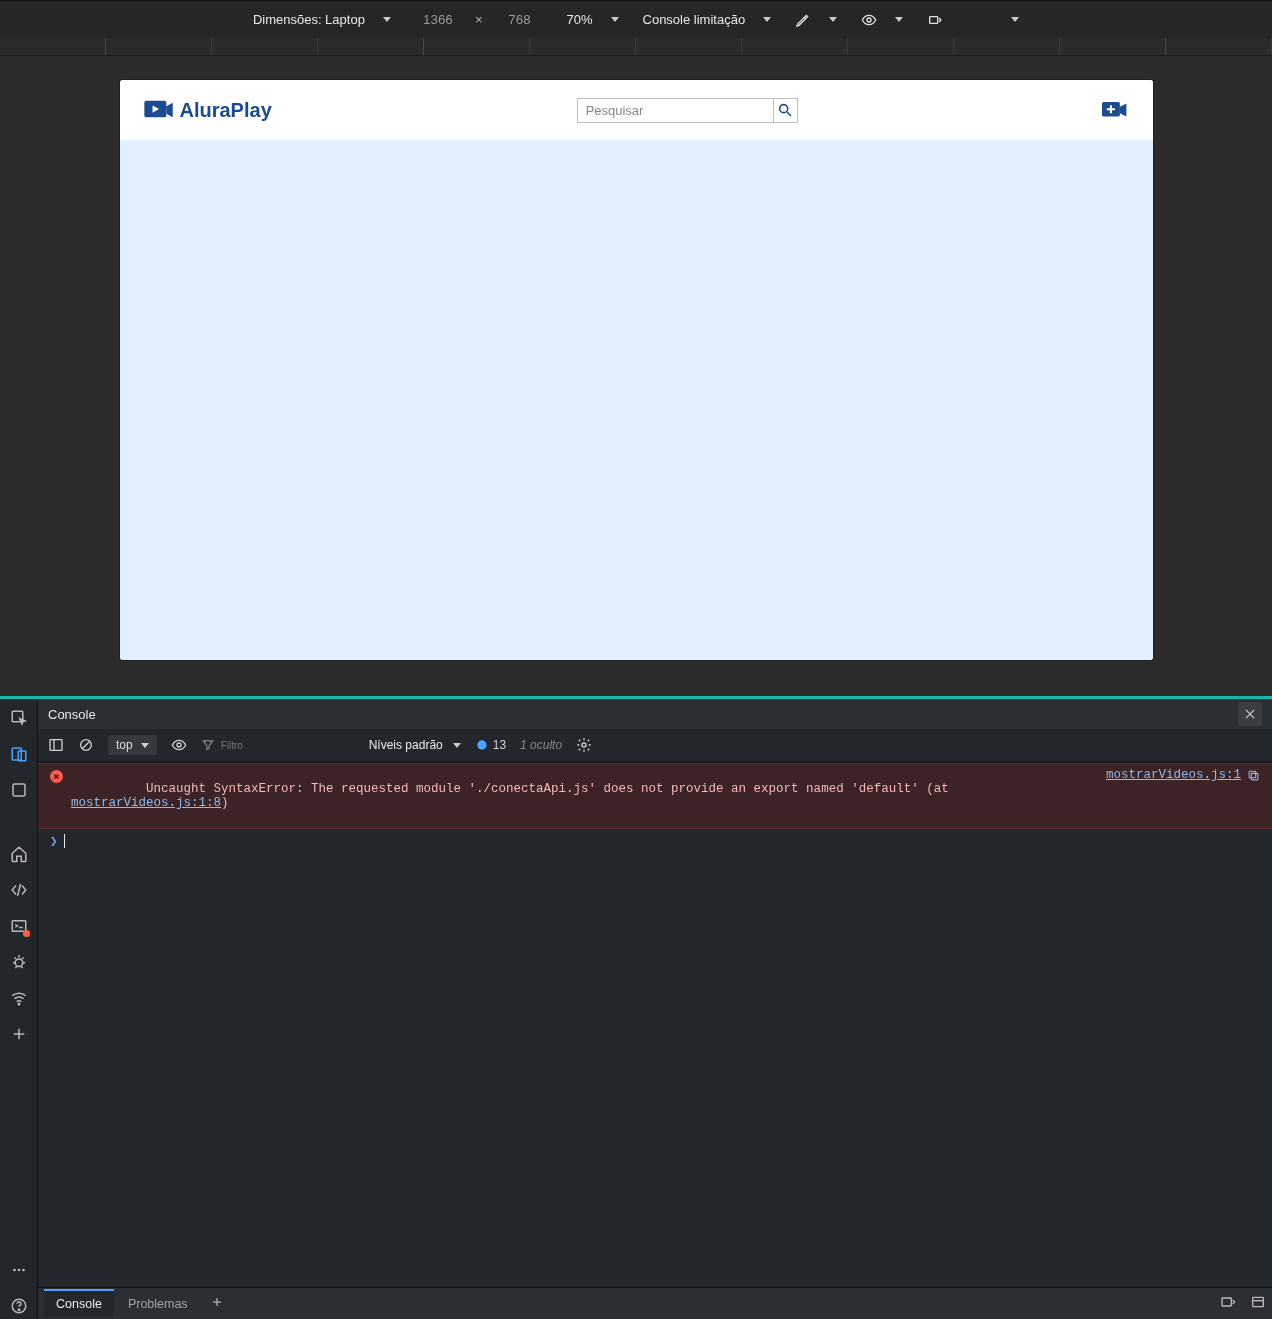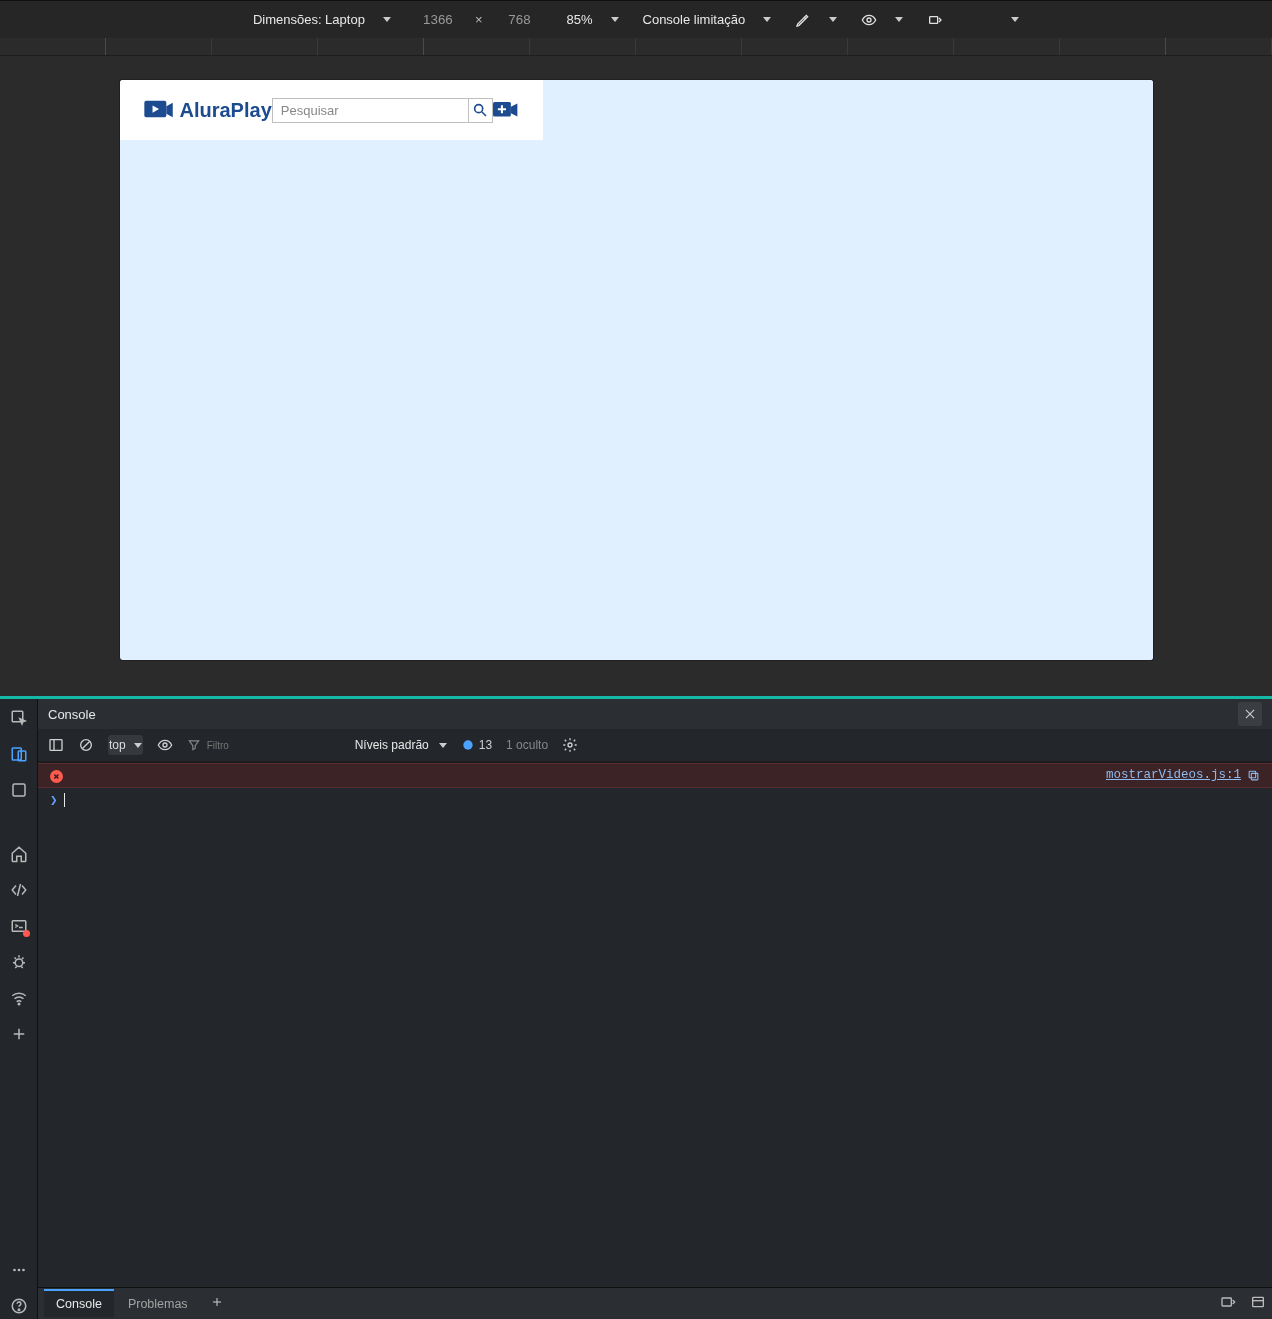--- a/index.html
+++ b/index.html
@@ -69,21 +69,21 @@
     justify-content:center;
     padding: 24px 24px 36px 24px;
   }
   .page-frame {
     width: 1033px;
     height: 580px;
     background: #e1f0ff;
     border-radius: 3px;
     box-shadow: 0 0 0 1px rgba(0,0,0,.25);
     display:flex;
-    flex-direction:row;
+    flex-direction:column;
     overflow:hidden;
   }
   .page-header {
     height: 60px;
     background: #fff;
     display:flex;
     align-items:center;
     justify-content:space-between;
     padding: 0 24px;
   }
@@ -172,33 +172,33 @@
     padding:0 10px;
     border-bottom:2px solid #1b1d20;
     background:#23262b;
     font-size:12px;
   }
   .console-toolbar .tb-btn{color:#d0d0d0;display:flex;align-items:center;gap:4px;}
   .console-toolbar .tb-btn svg{width:16px;height:16px;}
   .context-pill{
     background:#35383d;
     border-radius:3px;
-    padding:3px 1px;
+    padding:3px 8px;
     display:flex;align-items:center;gap:4px;
     color:#ddd;
   }
   .filter-input{
     background:transparent;border:none;color:#aaa;font-size:10px;width:80px;
   }
   .filter-wrap{display:flex;align-items:center;gap:6px;color:#888;flex:0 0 auto;}
   .filter-wrap svg{width:14px;height:14px;}
   .levels{display:flex;align-items:center;gap:6px;color:#e8e8e8;}
   .issues-badge{display:flex;align-items:center;gap:4px;color:#4aa3ff;}
   .issues-badge .count{color:#d0d0d0;}
-  .hidden-count{color:#888;}
+  .hidden-count{color:#888;font-style:italic;}
   .gear svg{width:16px;height:16px;}
 
   .console-output{
     flex:1;
     overflow:auto;
     font-family: Consolas, "Courier New", monospace;
     font-size:12.5px;
     color:#ddd;
   }
   .error-row{
@@ -255,21 +255,21 @@
   <div class="group">
     <span>Dimensões: Laptop</span>
     <span class="caret"></span>
   </div>
   <div class="group">
     <input class="dim-val" value="1366" style="">
     <span class="x">×</span>
     <input class="dim-val" value="768" style="">
   </div>
   <div class="group">
-    <span>85%</span>
+    <span>70%</span>
     <span class="caret"></span>
   </div>
   <div class="group">
     <span>Console limitação</span>
     <span class="caret"></span>
   </div>
   <div class="group dev-icon-btn">
     <svg viewBox="0 0 24 24" fill="none" stroke="currentColor" stroke-width="2">
         <path d="M3 21l3-1 10-10-2-2L4 18l-1 3zM14 8l2 2 3-3-2-2-3 3z"></path>
       </svg>
@@ -470,20 +470,23 @@
         <svg viewBox="0 0 24 24" fill="none" stroke="currentColor" stroke-width="2">
             <circle cx="12" cy="12" r="3"></circle>
             <path d="M12 2v3M12 19v3M4.2 4.2l2.1 2.1M17.7 17.7l2.1 2.1M2 12h3M19 12h3M4.2 19.8l2.1-2.1M17.7 6.3l2.1-2.1"></path>
           </svg>
       </div>
     </div>
 
     <div class="console-output">
       <div class="error-row">
         <div class="err-icon">✖</div>
+        <div class="msg">
+          <span>Uncaught SyntaxError: The requested module './conectaApi.js' does not provide an export named 'default' (at </span><a href="#">mostrarVideos.js:1:8</a><span>)</span>
+        </div>
         <div class="right-link">
           <a href="#">mostrarVideos.js:1</a>
           <svg viewBox="0 0 24 24" fill="none" stroke="currentColor" stroke-width="2">
               <rect x="8" y="8" width="12" height="12" rx="1"></rect>
               <rect x="4" y="4" width="12" height="12" rx="1"></rect>
             </svg>
         </div>
       </div>
       <div class="prompt-row">
         <span class="caret-right">❯</span>

